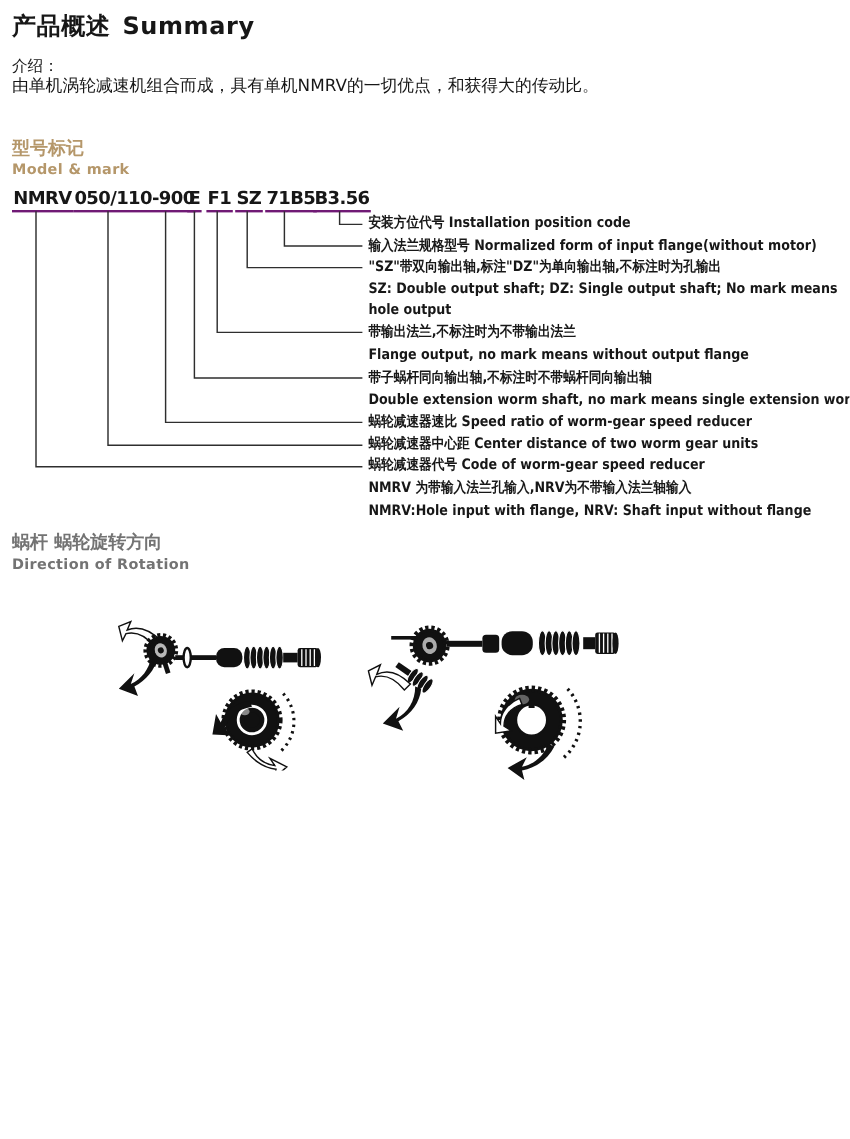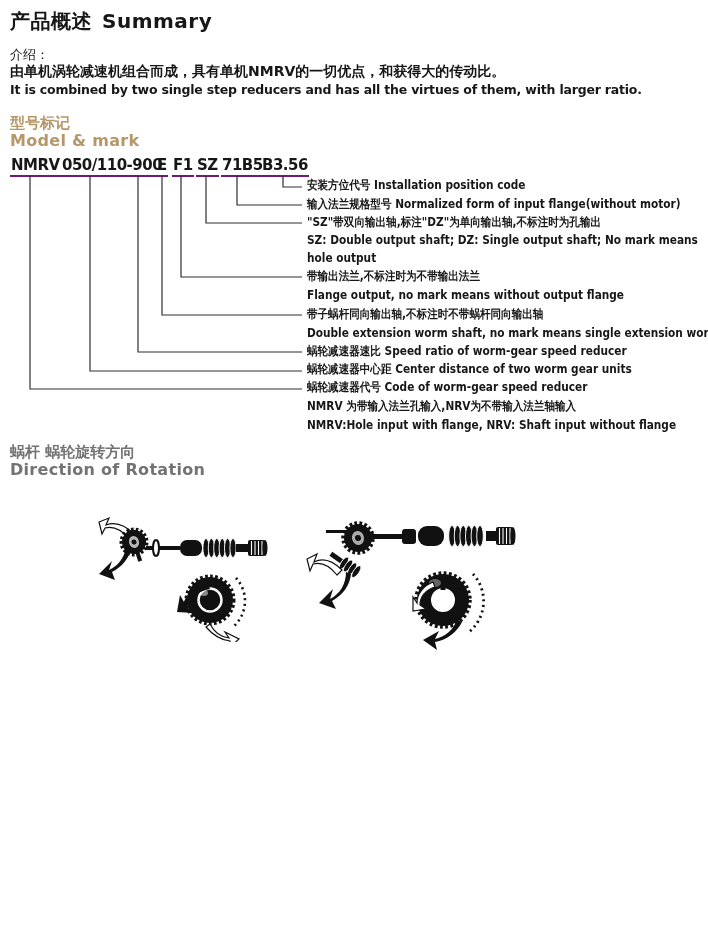--- a/index.html
+++ b/index.html
@@ -4,26 +4,26 @@
 <style>
   * { margin:0; padding:0; box-sizing:border-box; }
   html,body { background:#ffffff; }
   body { font-family:"DejaVu Sans","Liberation Sans",sans-serif; color:#171717; }
   .page { position:relative; width:708px; height:730px; background:#fff; overflow:hidden; }
 
   .doc-title { position:absolute; left:10px; top:8px; font-size:20px; font-weight:bold; letter-spacing:0.5px; white-space:nowrap; }
   .doc-title .en { margin-left:10px; }
 
   .intro-label { position:absolute; left:10px; top:46px; font-size:13px; font-weight:normal; }
-  .intro-zh    { position:absolute; left:10px; top:63px; font-size:14px; font-weight:bold; white-space:nowrap; }
+  .intro-zh    { position:absolute; left:10px; top:63px; font-size:14px; font-weight:normal; white-space:nowrap; }
   .intro-en    { position:absolute; left:10px; top:82px; font-size:12.5px; font-weight:bold; letter-spacing:-0.2px; white-space:nowrap; }
 
   .sec-heading { position:absolute; left:10px; font-weight:bold; line-height:18px; }
   .sec-heading .zh { font-size:15px; }
-  .sec-heading .en { font-size:16px; letter-spacing:0.3px;text-align:right; }
+  .sec-heading .en { font-size:12px; letter-spacing:0.3px;text-align:right; }
 
   .model-code { position:absolute; left:0; top:156px; height:22px; width:708px; font-size:15px; font-weight:bold; letter-spacing:-0.5px; }
   .model-code .tok { position:absolute; top:0; border-bottom:2px solid #701a75; padding:0 1px 1px 1px; white-space:nowrap; }
 
   .connector-svg { position:absolute; left:0; top:0; width:708px; height:460px; pointer-events:none; }
 
   .desc { position:absolute; left:307px; font-size:12px; font-weight:bold; white-space:nowrap; line-height:15px; transform:scaleX(0.88); transform-origin:left center; }
 
   .illus { position:absolute; }
 </style>
@@ -31,21 +31,20 @@
 <body>
 
 <div class="page">
 
   <div class="doc-title">
     <span>产品概述</span><span class="en">Summary</span>
   </div>
 
   <div class="intro-label">介绍：</div>
   <div class="intro-zh">由单机涡轮减速机组合而成，具有单机NMRV的一切优点，和获得大的传动比。</div>
-  <div class="intro-en">It is combined by two single step reducers and has all the virtues of them, with larger ratio.</div>
 
   <div class="sec-heading" style="top:114px; color:#b5976a;">
     <div class="zh">型号标记</div>
     <div class="en">Model &amp; mark</div>
   </div>
 
   <div class="model-code">
     <span class="tok" style="left:10px;">NMRV</span>
     <span class="tok" style="left:61px;">050/110-900</span>
     <span class="tok" style="left:156px;">E</span>

